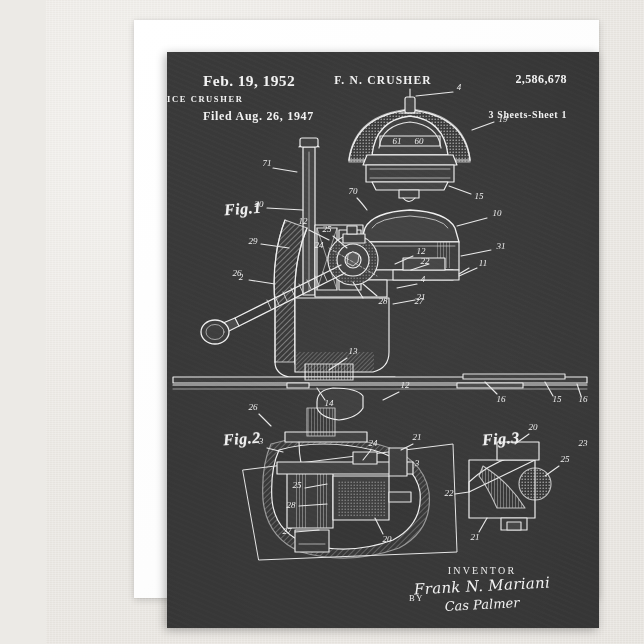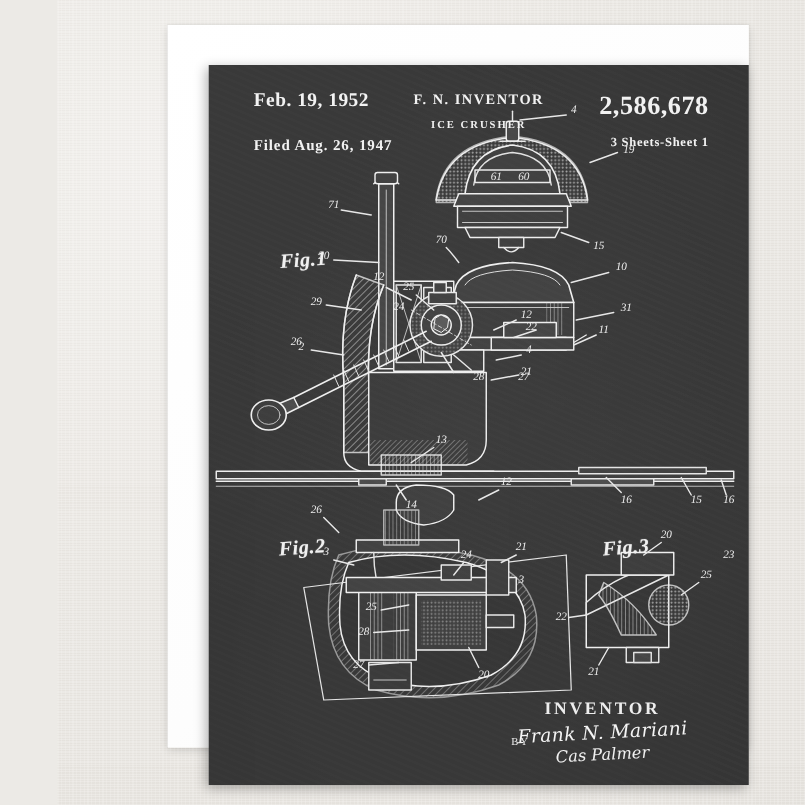--- a/index.html
+++ b/index.html
@@ -31,34 +31,34 @@
   #chalk-tex{position:absolute;inset:0;pointer-events:none;opacity:.55;
     background-image:
       radial-gradient(circle at 20% 14%, rgba(255,255,255,.045) 0 18%, transparent 60%),
       radial-gradient(circle at 78% 40%, rgba(255,255,255,.035) 0 16%, transparent 60%),
       radial-gradient(circle at 45% 82%, rgba(255,255,255,.03) 0 20%, transparent 62%),
       repeating-linear-gradient(23deg, rgba(255,255,255,.018) 0 2px, transparent 2px 5px);}
   
   .hdr{position:absolute;color:#f2f2f2;letter-spacing:.4px;}
   #hdr-date{left:36px;top:20px;font-size:15.5px;font-weight:700;}
   #hdr-inventor{left:0;right:0;top:22px;text-align:center;font-size:11.5px;font-weight:700;letter-spacing:1.2px;}
-  #hdr-patno{right:32px;top:20px;font-size:21px;font-weight:700;text-align:right;}
-  #hdr-title{left:0;right:0;top:42px;text-align:center;font-size:8.5px;font-weight:700;letter-spacing:1.6px;}
+  #hdr-patno{right:32px;top:20px;font-size:12px;font-weight:700;text-align:right;}
+  #hdr-title{left:0;right:0;top:42px;font-size:8.5px;font-weight:700;letter-spacing:1.6px;}
   #hdr-filed{left:36px;top:57px;font-size:12px;font-weight:700;letter-spacing:.7px;}
   #hdr-sheets{right:32px;top:57px;font-size:10px;font-weight:700;letter-spacing:.6px;text-align:right;}
   
   .figlbl{position:absolute;font-family:"Liberation Serif",serif;font-style:italic;
     font-weight:700;font-size:16px;color:#f0f0f0;letter-spacing:.5px;
     text-shadow:0 0 1px rgba(255,255,255,.45);}
   #fig1-label{left:57px;top:148px;transform:rotate(-4deg);}
   #fig2-label{left:56px;top:378px;transform:rotate(-4deg);}
   #fig3-label{left:315px;top:378px;transform:rotate(-4deg);}
   
   #sig-block{position:absolute;right:22px;bottom:16px;width:190px;text-align:center;}
-  .sig-cap{font-size:14px;letter-spacing:2.2px;font-weight:700;color:#ededed;}
+  .sig-cap{font-size:10px;letter-spacing:2.2px;font-weight:400;color:#ededed;}
   .sig-name{font-family:"DejaVu Serif",serif;font-style:italic;font-size:15px;
     color:#f4f4f4;letter-spacing:.3px;transform:rotate(-3deg);margin:1px 0;}
   .sig-atty{font-family:"DejaVu Serif",serif;font-style:italic;font-size:13px;
     color:#f0f0f0;transform:rotate(-3deg);margin-top:2px;}
   #sig-by{font-size:8.5px;letter-spacing:1.6px;font-weight:400;position:absolute;left:22px;top:28px;}
   svg{display:block;}
   .ref{font-family:"Liberation Serif",serif;font-style:italic;font-size:9px;fill:#ededed;}
   .ln{stroke:#e7e7e7;fill:none;}
 </style>
 </head>
@@ -66,21 +66,21 @@
 
 <div id="stage">
   <div id="grain"></div>
 
   <div id="white-card"></div>
 
   <div id="patent-card">
     <div id="chalk-tex"></div>
 
     <div class="hdr" id="hdr-date">Feb. 19, 1952</div>
-    <div class="hdr" id="hdr-inventor">F. N. INVENTOR</div>
+    <div class="hdr" id="hdr-inventor">F. N. CRUSHER</div>
     <div class="hdr" id="hdr-patno">2,586,678</div>
     <div class="hdr" id="hdr-title">ICE CRUSHER</div>
     <div class="hdr" id="hdr-filed">Filed Aug. 26, 1947</div>
     <div class="hdr" id="hdr-sheets">3 Sheets-Sheet 1</div>
 
     <svg width="432" height="576" viewBox="0 0 432 576">
       <defs>
         <pattern id="hatch" width="4" height="4" patternUnits="userSpaceOnUse" patternTransform="rotate(45)">
           <line x1="0" y1="0" x2="0" y2="4" stroke="#cfcfcf" stroke-width="1.1"></line>
         </pattern>

